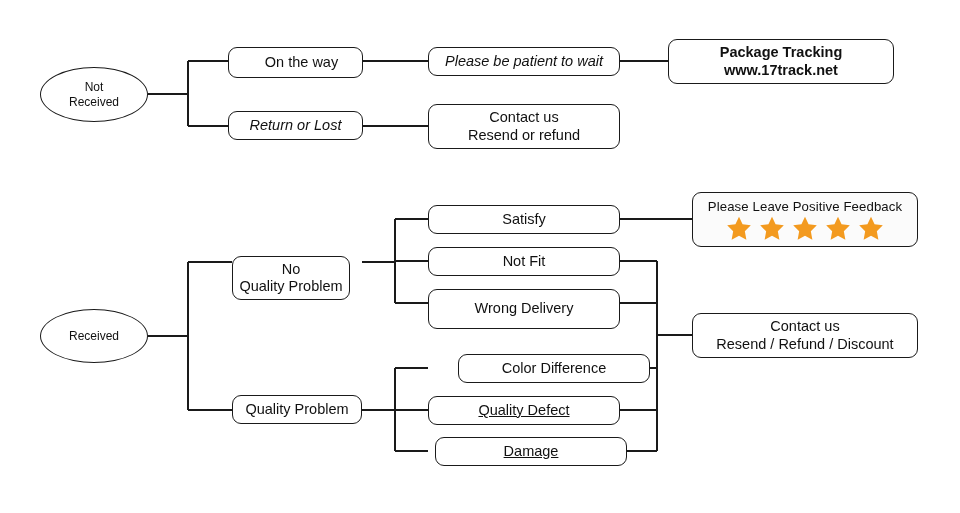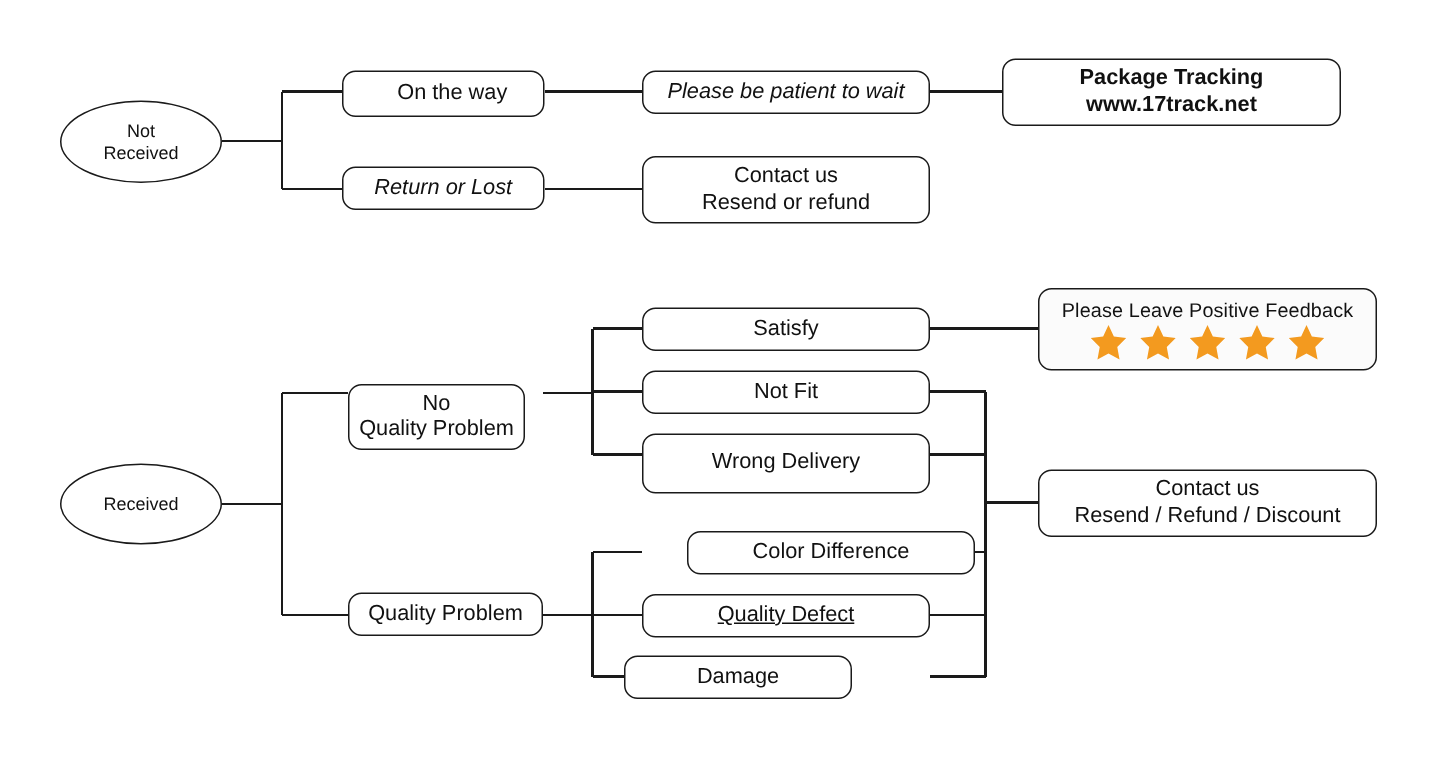--- a/index.html
+++ b/index.html
@@ -154,21 +154,21 @@
   <div class="node rbox" style="left:428px; top:205px; width:192px; height:29px;">Satisfy</div>
 
   <div class="node rbox" style="left:428px; top:247px; width:192px; height:29px;">Not Fit</div>
 
   <div class="node rbox" style="left:428px; top:289px; width:192px; height:40px;">Wrong Delivery</div>
 
   <div class="node rbox" style="left:428px; top:354px; width:192px; height:29px;margin-left:30px;">Color Difference</div>
 
   <div class="node rbox" style="left:428px; top:396px; width:192px; height:29px;text-decoration:underline;">Quality Defect</div>
 
-  <div class="node rbox" style="left:416px; top:437px; width:152px; height:29px;">Damage</div>
+  <div class="node rbox" style="left:435px; top:437px; width:192px; height:29px;text-decoration:underline;">Damage</div>
 
   <div class="feedback-box" style="left:692px; top:192px; width:226px; height:55px;">
     <div class="feedback-title">Please Leave Positive Feedback</div>
     <div class="stars" id="star-row">
         <svg class="star" width="26" height="25" viewBox="0 0 24 23">
           <path d="M12 0.6 L15.3 7.6 L22.9 8.6 L17.4 14.1 L18.8 21.8 L12 18.1 L5.2 21.8 L6.6 14.1 L1.1 8.6 L8.7 7.6 Z" fill="#F39A1F"></path>
         </svg>
         <svg class="star" width="26" height="25" viewBox="0 0 24 23">
           <path d="M12 0.6 L15.3 7.6 L22.9 8.6 L17.4 14.1 L18.8 21.8 L12 18.1 L5.2 21.8 L6.6 14.1 L1.1 8.6 L8.7 7.6 Z" fill="#F39A1F"></path>
         </svg>

